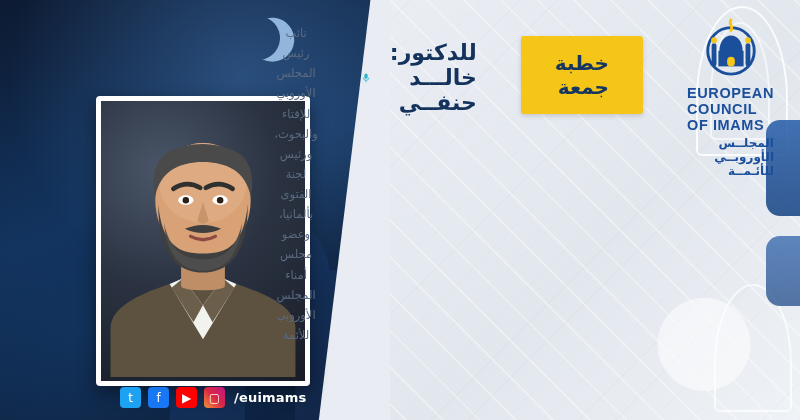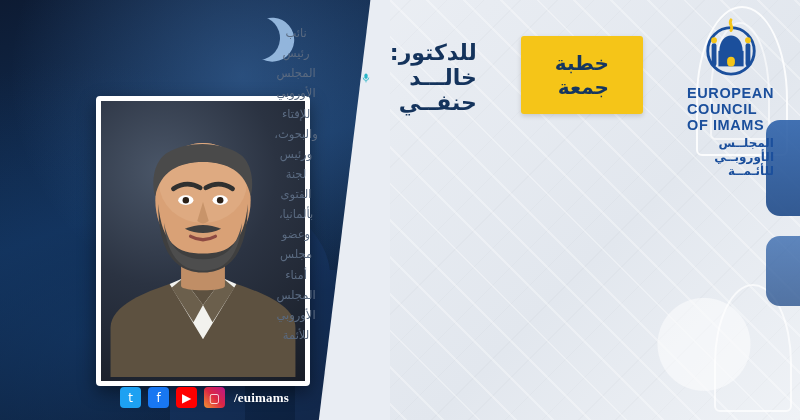--- a/index.html
+++ b/index.html
@@ -111,21 +111,20 @@
     display: flex; align-items: center; justify-content: center;
     color: #fff; font-size: 12px; line-height: 1;
   }
   .ic.tw { background: #1da1f2; }
   .ic.fb { background: #1877f2; }
   .ic.yt { background: #ff0000; }
   .ic.ig { background: linear-gradient(45deg,#f09433,#dc2743,#bc1888); }
   .social .handle {
     color: #ffffff; font-size: 13px; font-weight: 700; letter-spacing: .2px;
     margin-left: 2px;
-    font-family: Liberation Serif, serif;
   }
 
   
   .content {
     position: absolute; right: 0; top: 0;
     width: 430px; height: 420px;
     padding: 14px 26px 10px 10px;
     display: flex; align-items: flex-start;
     z-index: 5; direction: rtl; gap: 44px;
   }

